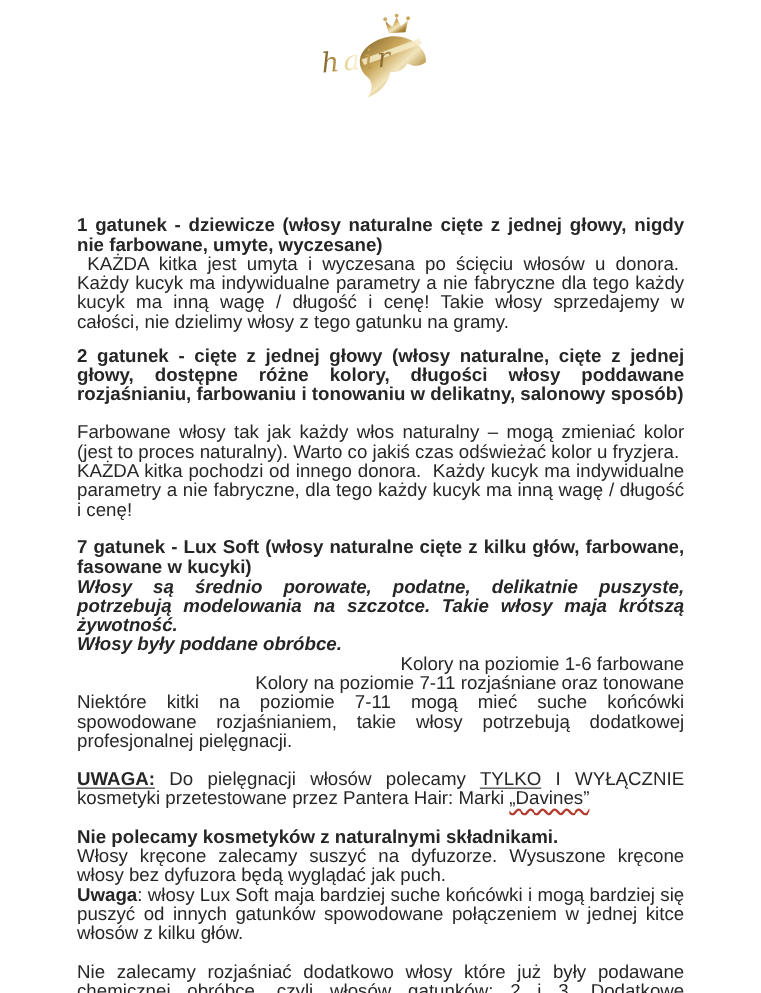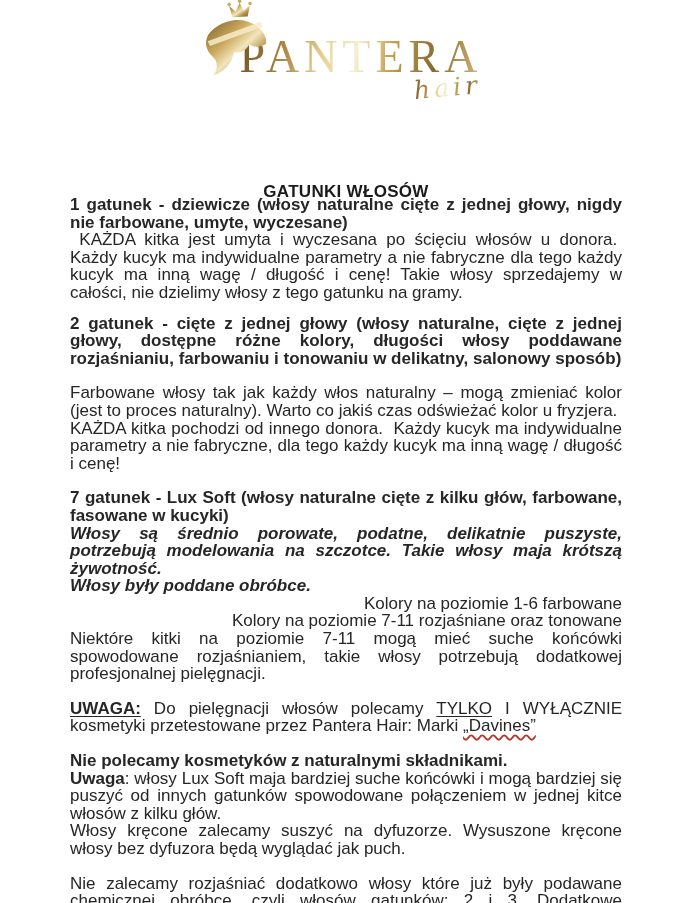--- a/index.html
+++ b/index.html
@@ -68,26 +68,24 @@
             <stop offset="100%" stop-color="#7c5f28"></stop>
           </linearGradient>
         </defs>
         <path d="M58 24 L54 10 L62 17 L67 6 L72 16 L80 9 L77 23 Z" fill="url(#g1)"></path>
         <circle cx="54" cy="8" r="2.2" fill="#caa85c"></circle>
         <circle cx="67" cy="4" r="2.2" fill="#caa85c"></circle>
         <circle cx="80" cy="7" r="2.2" fill="#caa85c"></circle>
         <path d="M34 74 C24 66 22 52 30 43 C36 36 46 30 58 28 C72 26 86 31 94 40 C99 46 101 52 100 57 C94 62 86 62 79 58 C76 65 68 69 60 68 C58 80 48 92 34 97 C40 88 40 80 34 74 Z" fill="url(#g1)"></path>
         <path d="M30 60 L96 36 L93 30 L27 54 Z" fill="#f6ecc9" opacity="0.85"></path>
       </svg>
-      <div class="brand gold-text">PANTERA</div>
       <div class="script gold-text">hair</div>
     </div>
   </div>
 
-  <div class="doc-title">GATUNKI WŁOSÓW</div>
 
   <div class="content">
 
     <p class="p b">1 gatunek - dziewicze (włosy naturalne cięte z jednej głowy, nigdy nie farbowane, umyte, wyczesane)</p>
     <p class="p">&nbsp;KAŻDA kitka jest umyta i wyczesana po ścięciu włosów u donora.&nbsp; Każdy kucyk ma indywidualne parametry a nie fabryczne dla tego każdy kucyk ma inną wagę / długość i cenę! Takie włosy sprzedajemy w całości, nie dzielimy włosy z tego gatunku na gramy.</p>
 
     <p class="p b mt">2 gatunek - cięte z jednej głowy (włosy naturalne, cięte z jednej głowy, dostępne różne kolory, długości włosy poddawane rozjaśnianiu, farbowaniu i tonowaniu w delikatny, salonowy sposób)</p>
     <p class="p mt2">Farbowane włosy tak jak każdy włos naturalny – mogą zmieniać kolor (jest to proces naturalny). Warto co jakiś czas odświeżać kolor u fryzjera.</p>
 
     <p class="p">KAŻDA kitka pochodzi od innego donora.&nbsp; Każdy kucyk ma indywidualne parametry a nie fabryczne, dla tego każdy kucyk ma inną wagę / długość i cenę!</p>
@@ -96,19 +94,19 @@
     <p class="p bi">Włosy są średnio porowate, podatne, delikatnie puszyste, potrzebują modelowania na szczotce. Takie włosy maja krótszą żywotność.</p>
     <p class="p bi">Włosy były poddane obróbce.</p>
     <p class="p left">Kolory na poziomie 1-6 farbowane</p>
     <p class="p left">Kolory na poziomie 7-11 rozjaśniane oraz tonowane</p>
     <p class="p">Niektóre kitki na poziomie 7-11 mogą mieć suche końcówki spowodowane rozjaśnianiem, takie włosy potrzebują dodatkowej profesjonalnej pielęgnacji.</p>
 
     <p class="p mt2"><span class="b u">UWAGA:</span><span> Do pielęgnacji włosów polecamy </span><span class="u">TYLKO</span><span> I WYŁĄCZNIE kosmetyki przetestowane przez Pantera Hair: Marki </span><span class="squiggle">„Davines”</span></p>
 
     <p class="p b mt2">Nie polecamy kosmetyków z naturalnymi składnikami.</p>
 
+    <p class="p">Włosy kręcone zalecamy suszyć na dyfuzorze. Wysuszone kręcone włosy bez dyfuzora będą wyglądać jak puch.</p>
     <p class="p"><span class="b">Uwaga</span><span>: włosy Lux Soft maja bardziej suche końcówki i mogą bardziej się puszyć od innych gatunków spowodowane połączeniem w jednej kitce włosów z kilku głów.</span></p>
-    <p class="p">Włosy kręcone zalecamy suszyć na dyfuzorze. Wysuszone kręcone włosy bez dyfuzora będą wyglądać jak puch.</p>
 
     <p class="p mt2">Nie zalecamy rozjaśniać dodatkowo włosy które już były podawane chemicznej obróbce, czyli włosów gatunków: 2 i 3. Dodatkowe rozjaśnianie włosów może spowodować suchość i kruszenie się włosów.</p>
 
   </div>
 </div>
 
 </body></html>

